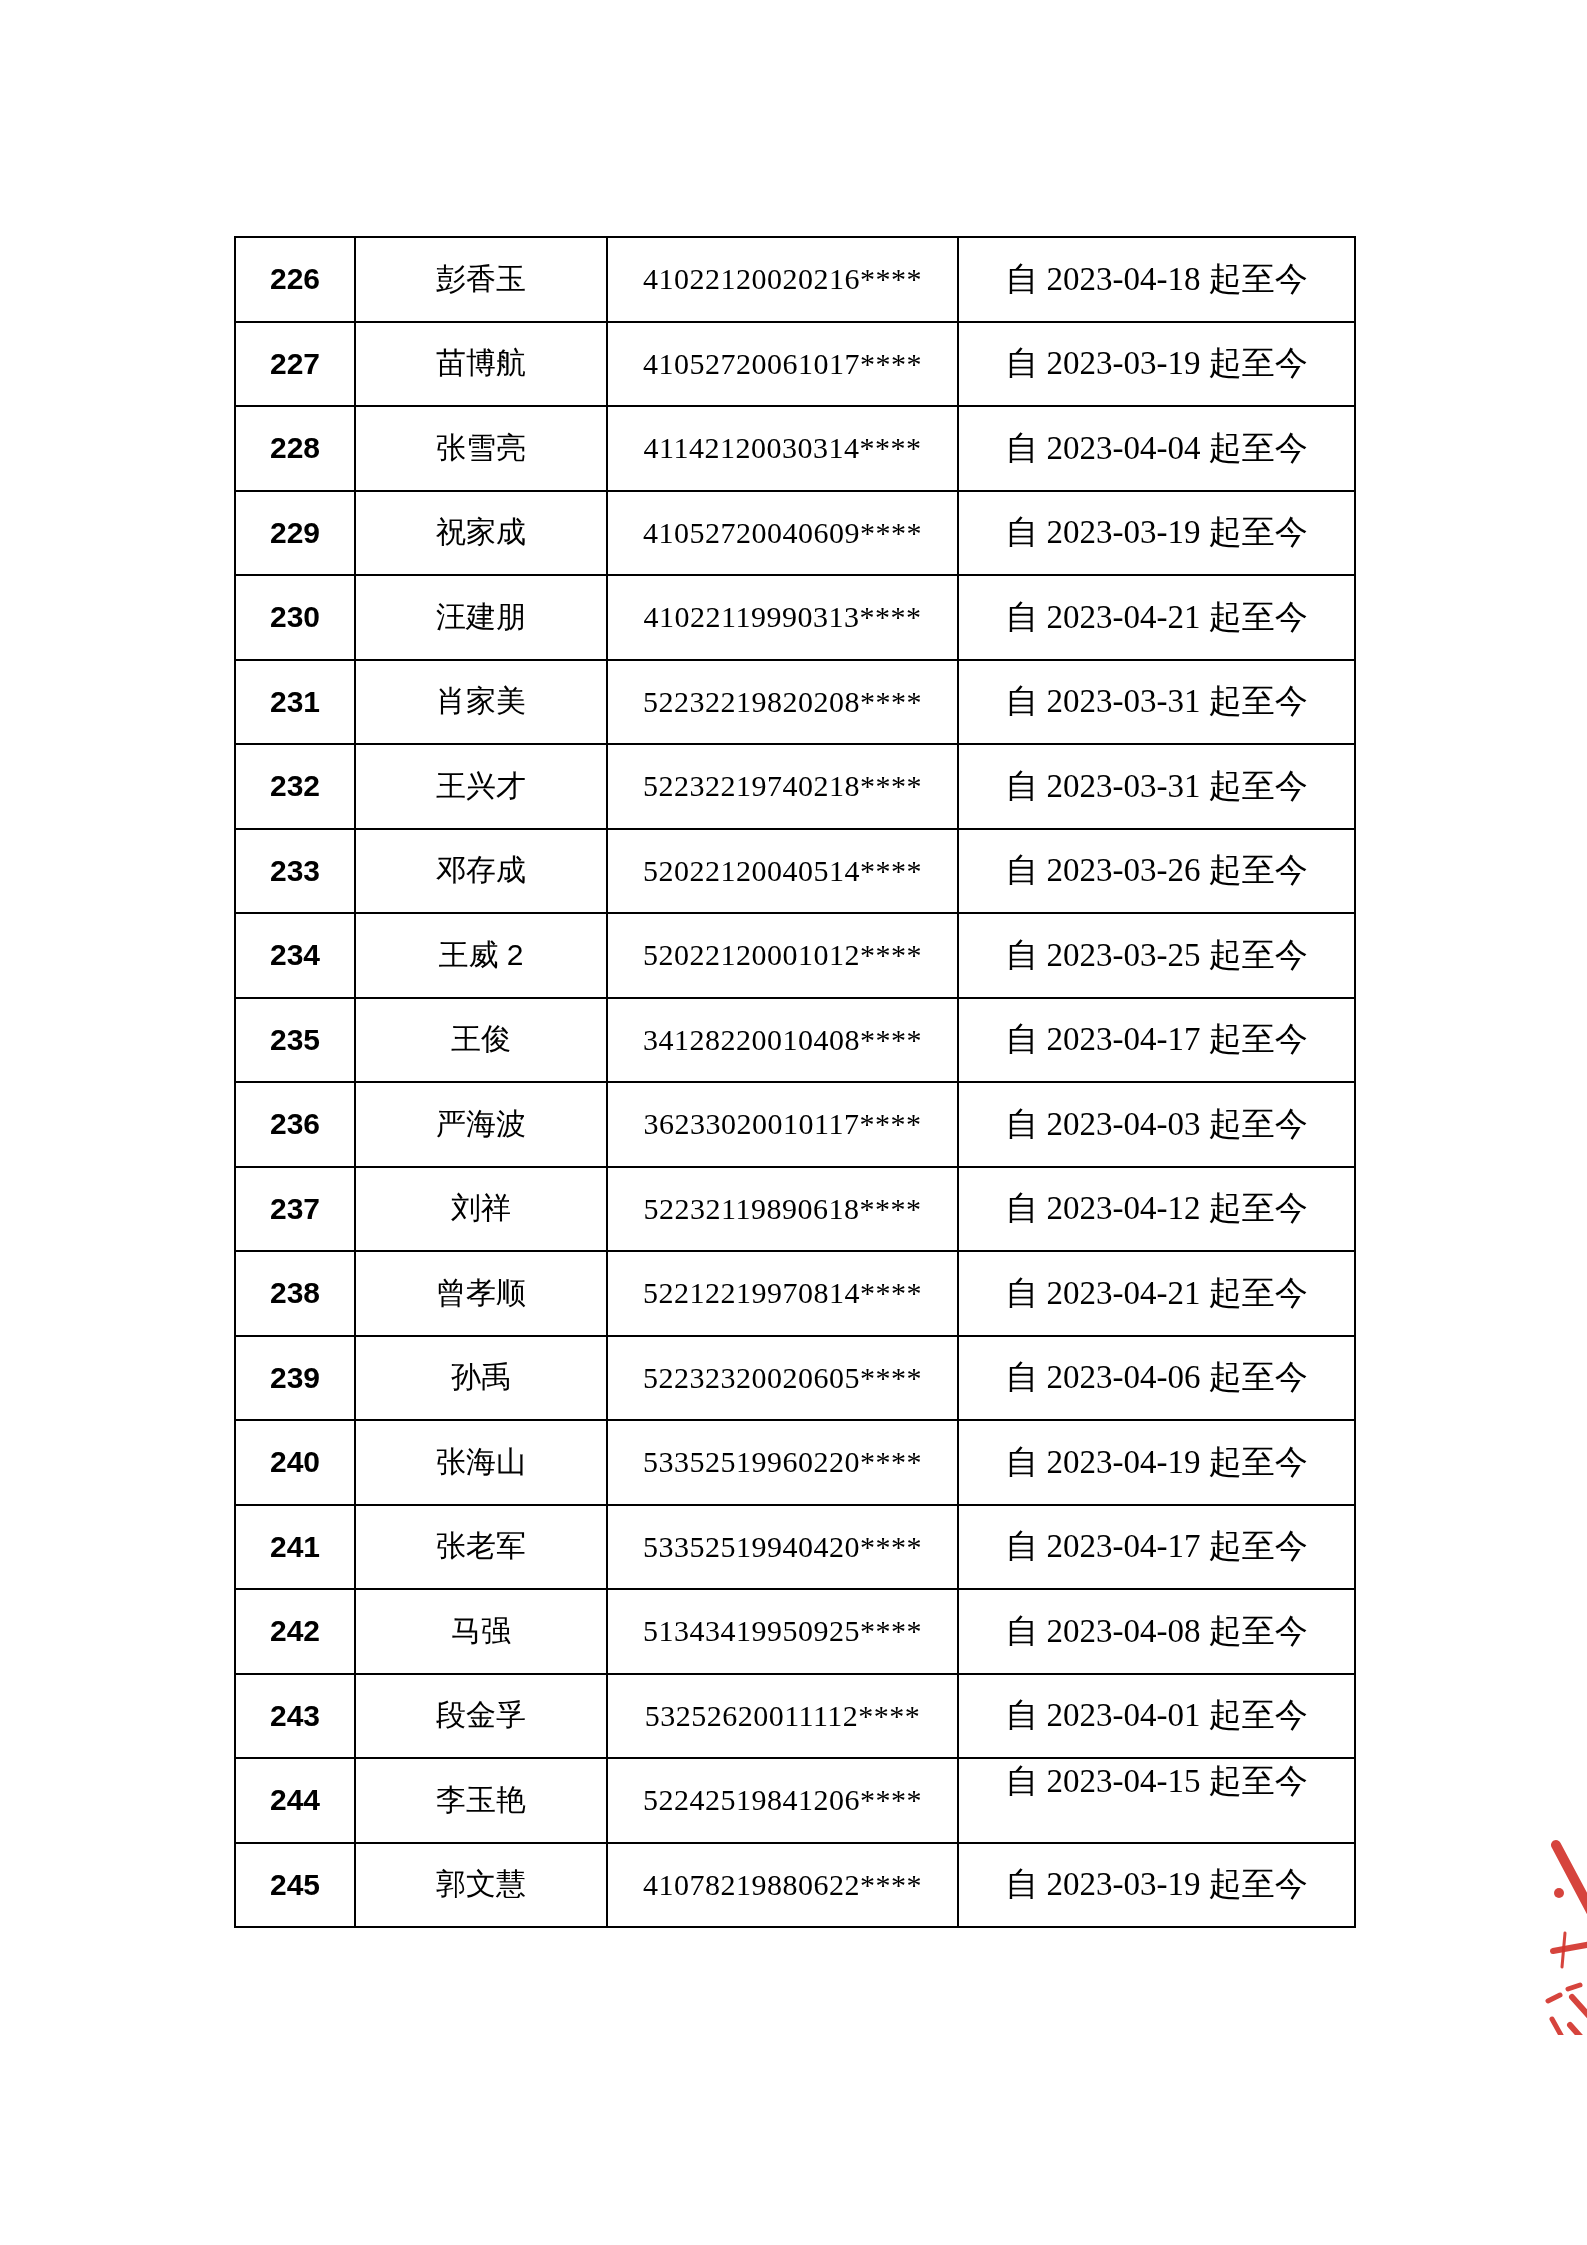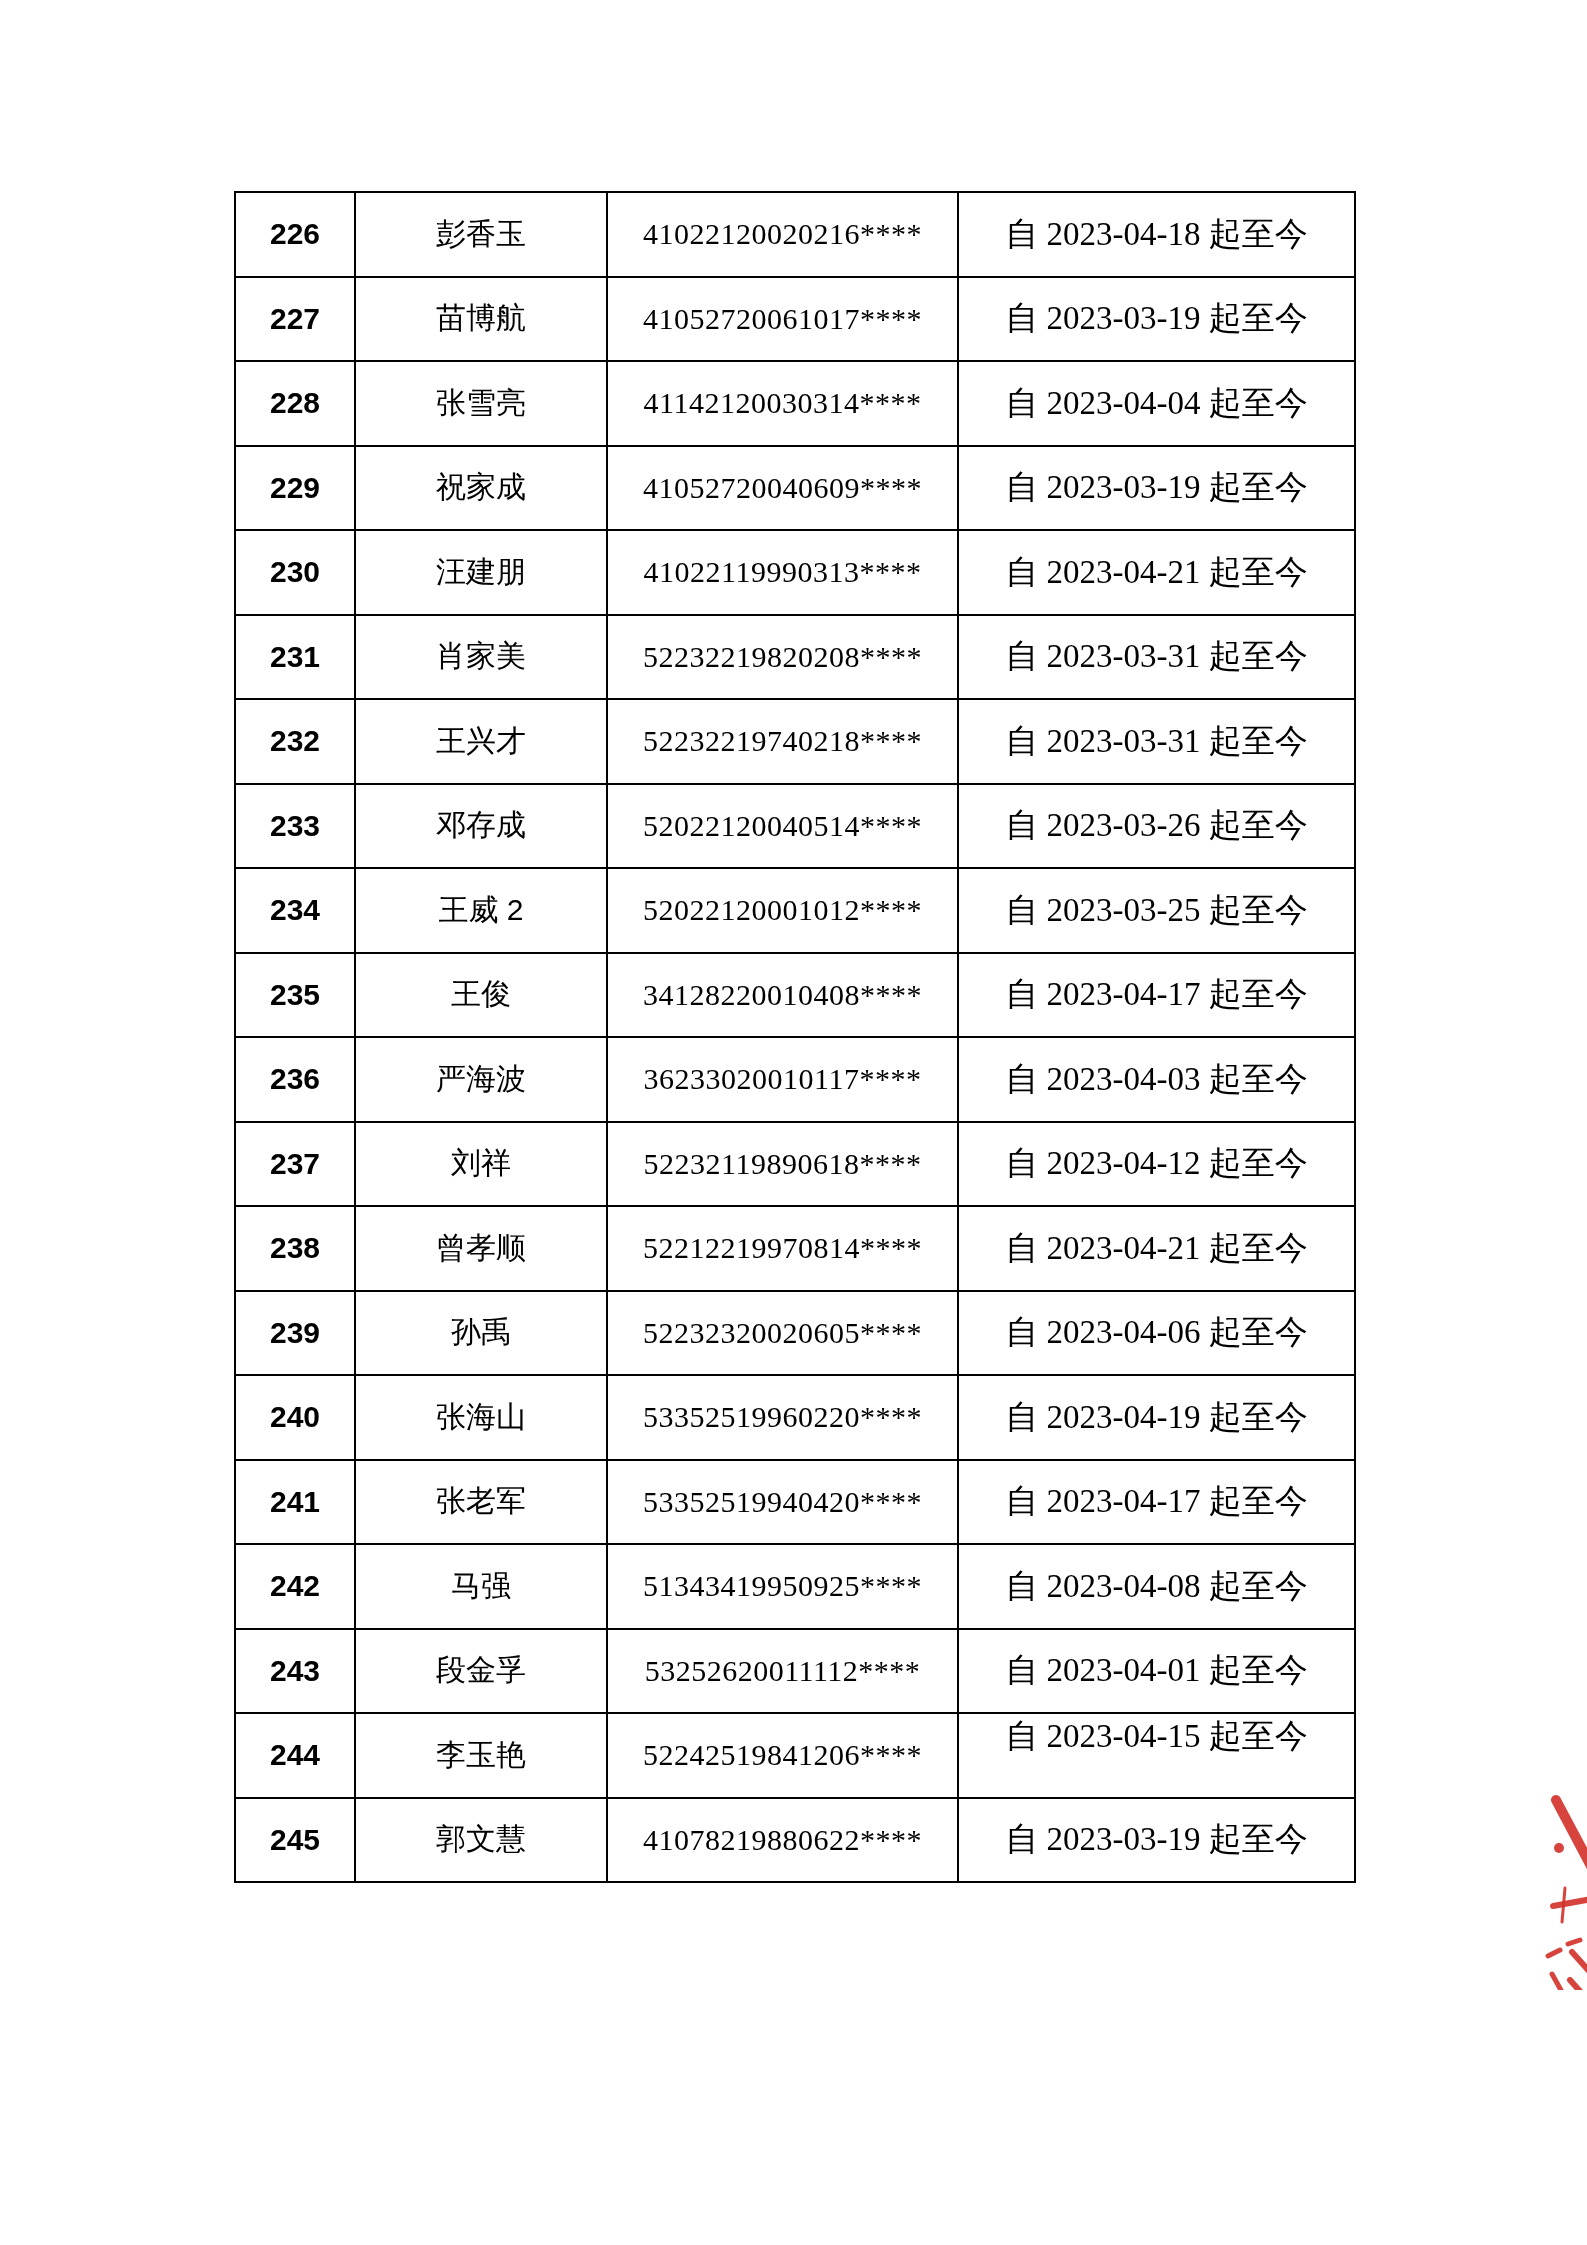--- a/index.html
+++ b/index.html
@@ -8,20 +8,21 @@
     background: #ffffff;
   }
   .page {
     position: relative;
     width: 1587px;
     height: 1990px;
     background: #ffffff;
     overflow: hidden;
     font-family: "Liberation Serif", "DejaVu Serif", serif;
     color: #000000;
+    margin-top: 45px;
   }
   table.roster {
     position: absolute;
     left: 234px;
     top: 191px;
     width: 1120px;
     border-collapse: collapse;
     table-layout: fixed;
   }
   table.roster col.w-no     { width: 120px; }

